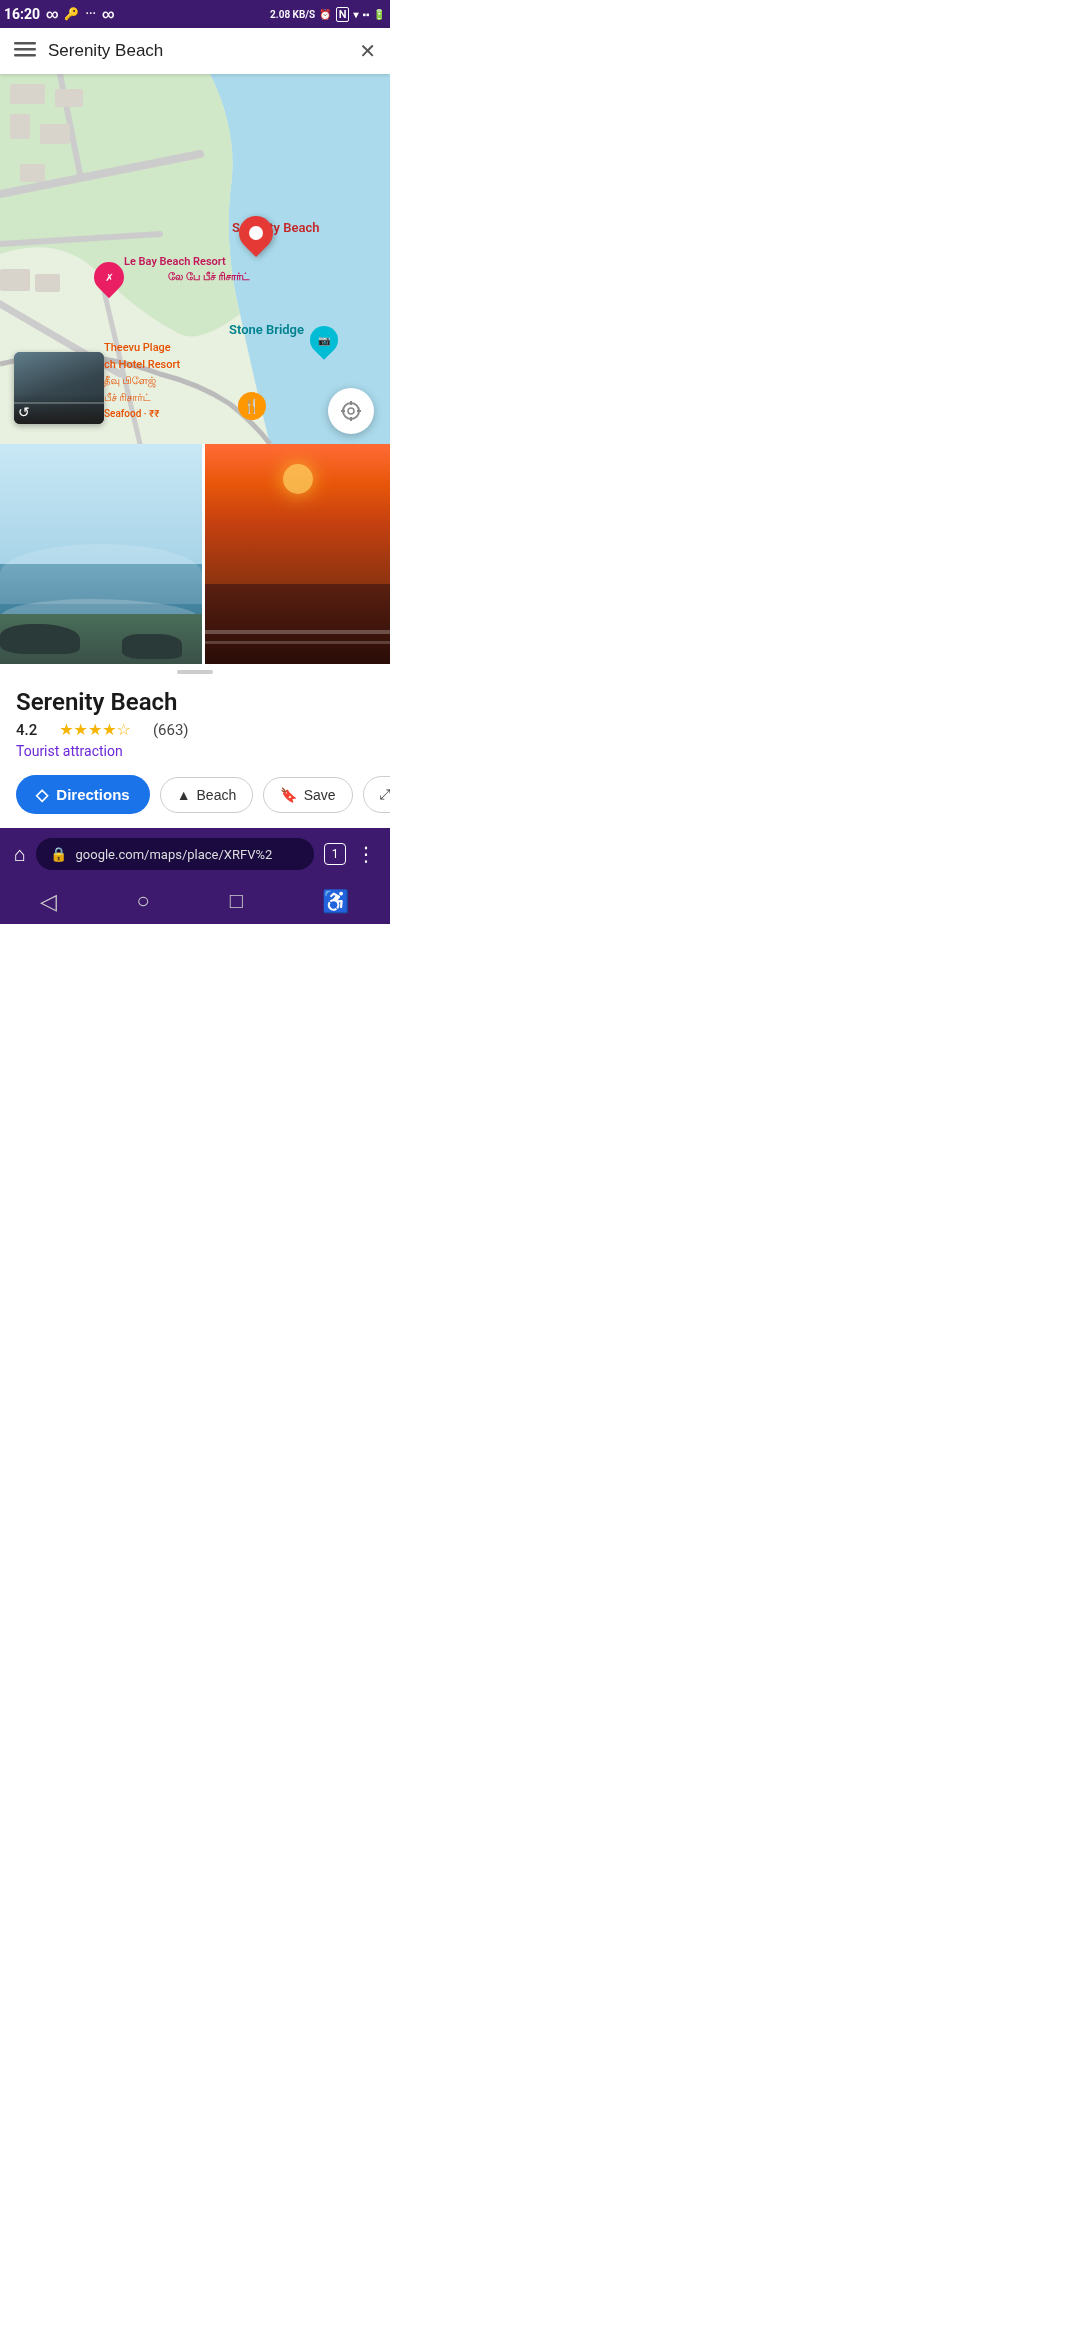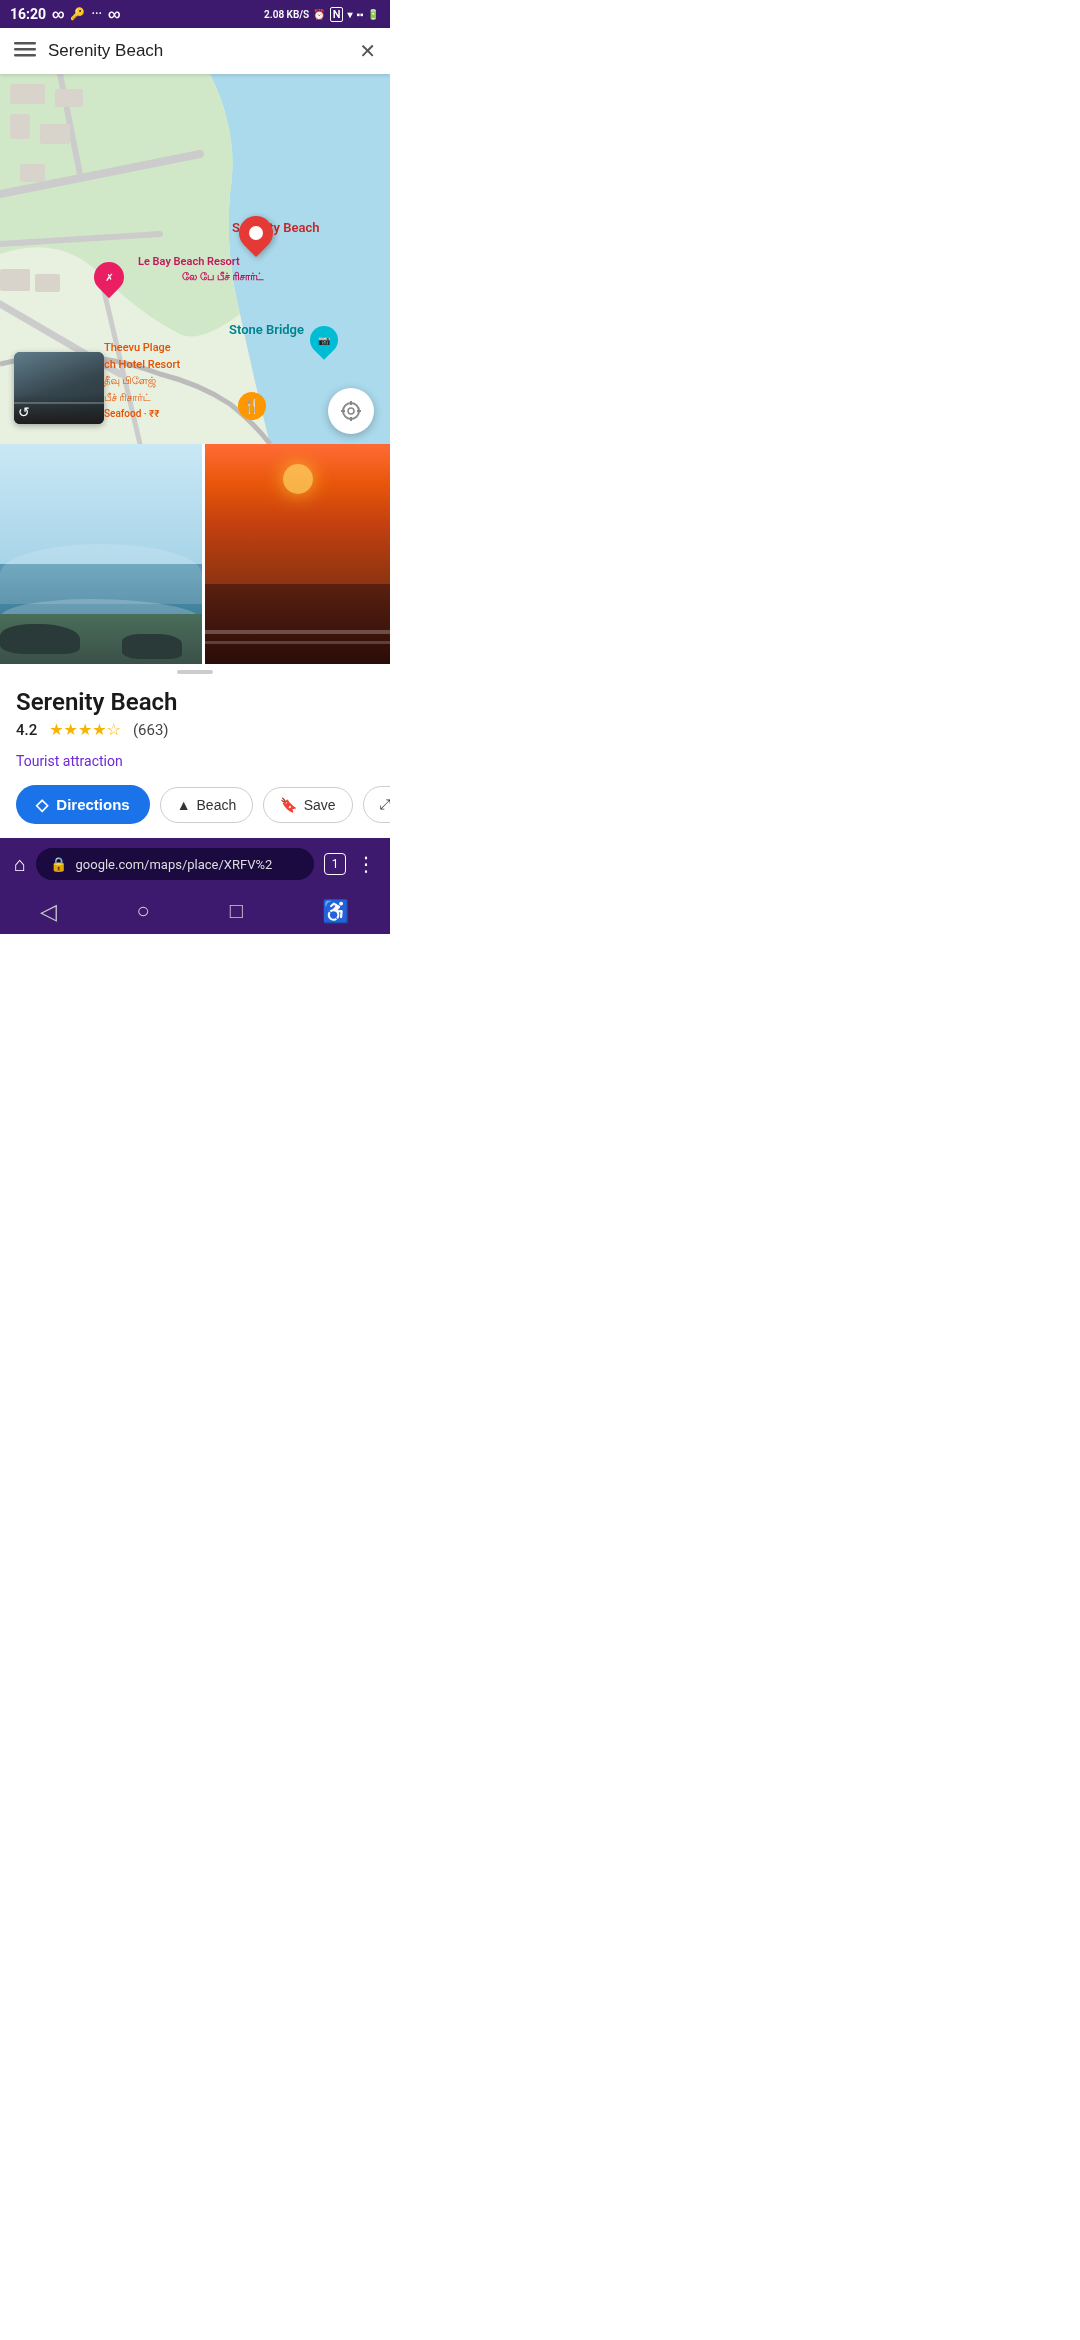--- a/index.html
+++ b/index.html
@@ -14,21 +14,21 @@
     }
 
     
     .status-bar {
       background: #3d1a6e;
       color: #fff;
       height: 28px;
       display: flex;
       align-items: center;
       justify-content: space-between;
-      padding: 0 10px;
+      padding: 0 4px;
       font-size: 12px;
       font-weight: 600;
     }
     .status-left { display: flex; align-items: center; gap: 6px; }
     .status-right { display: flex; align-items: center; gap: 4px; font-size: 10px; }
     .status-time { font-size: 14px; font-weight: 700; }
 
     
     .search-bar {
       background: #fff;
@@ -271,23 +271,23 @@
     }
     .place-name {
       font-size: 24px;
       font-weight: 600;
       color: #1a1a1a;
       margin-bottom: 4px;
     }
     .place-rating {
       display: flex;
       align-items: center;
-      gap: 12px;
+      gap: 22px;
       font-size: 15px;
-      margin-bottom: 14px;
+      margin-bottom: 4px;
     }
     .rating-number { color: #222; font-weight: 500; }
     .stars { color: #f4b400; font-size: 16px; }
     .reviews-count { color: #444; }
     .place-type { color: #6d28d9; font-size: 14px; margin-top: 2px; }
 
     
     .action-buttons {
       display: flex;
       gap: 10px;
@@ -435,21 +435,21 @@
     <path d="M0 290 Q80 270 160 300 Q200 310 230 330 Q255 350 270 370" stroke="#bbb" stroke-width="5" fill="none"></path>
   </svg>
 
   <div class="map-pin-red" style="position:absolute; left:192px; top:142px;">
     <div class="pin-dot"></div>
     <div class="pin-label">Serenity Beach</div>
   </div>
 
   <div class="map-pin-pink" style="left:94px; top:188px;">
     <div class="pin-body"></div>
-    <div style="position:absolute; left:44px; top:-8px; color:#c2185b; font-size:11px; font-weight:600; white-space:nowrap; line-height:1.4;">
+    <div style="position:absolute; left:30px; top:-8px; color:#c2185b; font-size:11px; font-weight:600; white-space:nowrap; line-height:1.4;">
       Le Bay Beach Resort<br>
       <span style="font-size:10px;margin-left:44px;">லே பே பீச் ரிசார்ட்</span>
     </div>
   </div>
 
   <div class="map-pin-teal" style="left:310px; top:252px;">
     <div class="pin-body" style="display:flex;align-items:center;justify-content:center;">
       <span style="color:#fff; font-size:10px; transform:rotate(45deg);">📷</span>
     </div>
     <div style="position:absolute; right:34px; top:-4px; color:#00838f; font-size:13px; font-weight:600; white-space:nowrap;">Stone Bridge</div>

